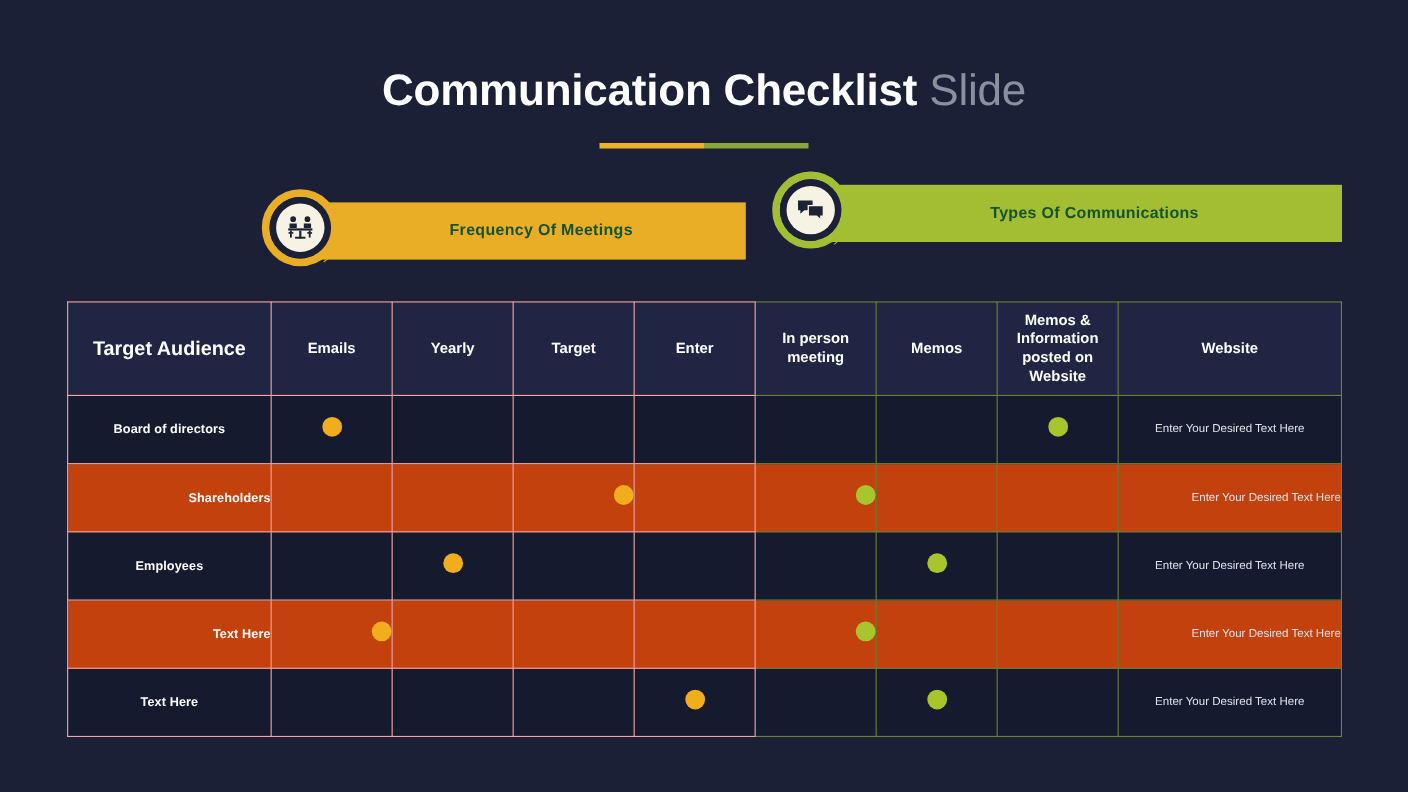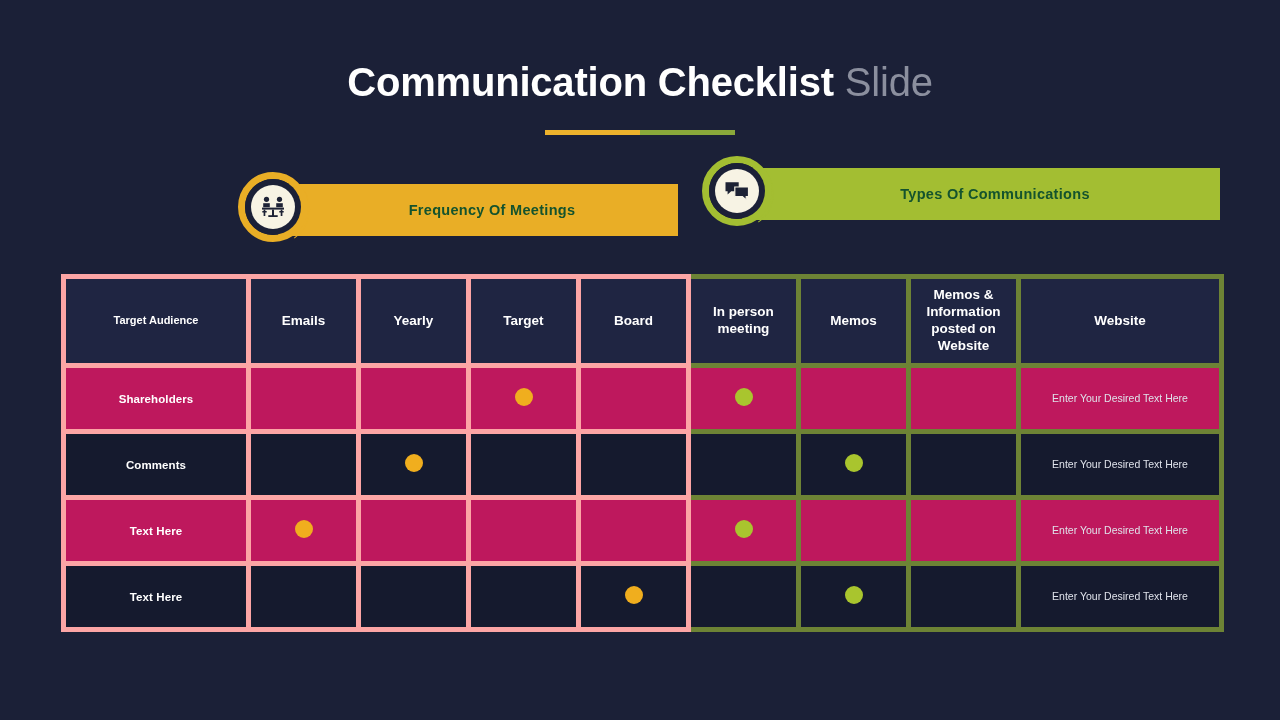--- a/index.html
+++ b/index.html
@@ -131,41 +131,41 @@
     top: 274px;
     width: 1158px;
   }
   table.checklist {
     border-collapse: collapse;
     width: 1158px;
     table-layout: fixed;
   }
   table.checklist th,
   table.checklist td {
-    border: 5px solid #fca5a5;
+    border: 1px solid #fca5a5;
     text-align: center;
     vertical-align: middle;
     padding: 0;
   }
   
   table.checklist th.g,
   table.checklist td.g {
     border-color: #6d8335;
   }
   table.checklist thead th {
     height: 84px;
     color: #ffffff;
     font-size: 13.5px;
     font-weight: bold;
     line-height: 1.25;
     background: #1f2542;
   }
-  table.checklist thead th.col-target { font-size: 11px; }
+  table.checklist thead th.col-target { font-size: 18px; }
   table.checklist tbody tr.odd  td { background: #151a2e; }
-  table.checklist tbody tr.even td { background: #be185d; }
+  table.checklist tbody tr.even td { background: #c2410c; text-align: right; }
   table.checklist tbody td { height: 61px; }
 
   td.rowlabel {
     color: #ffffff;
     font-size: 11.5px;
     font-weight: bold;
     letter-spacing: 0.1px;
   }
   td.comment {
     color: #dfe2ea;
@@ -257,41 +257,52 @@
       <col style="width:110px">
       <col style="width:110px">
       <col style="width:203px">
     </colgroup>
     <thead>
       <tr>
         <th class="col-target">Target Audience</th>
         <th>Emails</th>
         <th>Yearly</th>
         <th>Target</th>
-        <th>Board</th>
+        <th>Enter</th>
         <th class="g">In person meeting</th>
         <th class="g">Memos</th>
         <th class="g">Memos &amp; Information posted on Website</th>
         <th class="g">Website</th>
       </tr>
     </thead>
     <tbody id="table-body">
+        <tr class="odd">
+          <td class="rowlabel">Board of directors</td>
+          <td><span class="dot amber"></span></td>
+          <td></td>
+          <td></td>
+          <td></td>
+          <td class="g"></td>
+          <td class="g"></td>
+          <td class="g"><span class="dot green"></span></td>
+          <td class="comment g">Enter Your Desired Text Here</td>
+        </tr>
         <tr class="even">
           <td class="rowlabel">Shareholders</td>
           <td></td>
           <td></td>
           <td><span class="dot amber"></span></td>
           <td></td>
           <td class="g"><span class="dot green"></span></td>
           <td class="g"></td>
           <td class="g"></td>
           <td class="comment g">Enter Your Desired Text Here</td>
         </tr>
         <tr class="odd">
-          <td class="rowlabel">Comments</td>
+          <td class="rowlabel">Employees</td>
           <td></td>
           <td><span class="dot amber"></span></td>
           <td></td>
           <td></td>
           <td class="g"></td>
           <td class="g"><span class="dot green"></span></td>
           <td class="g"></td>
           <td class="comment g">Enter Your Desired Text Here</td>
         </tr>
         <tr class="even">

